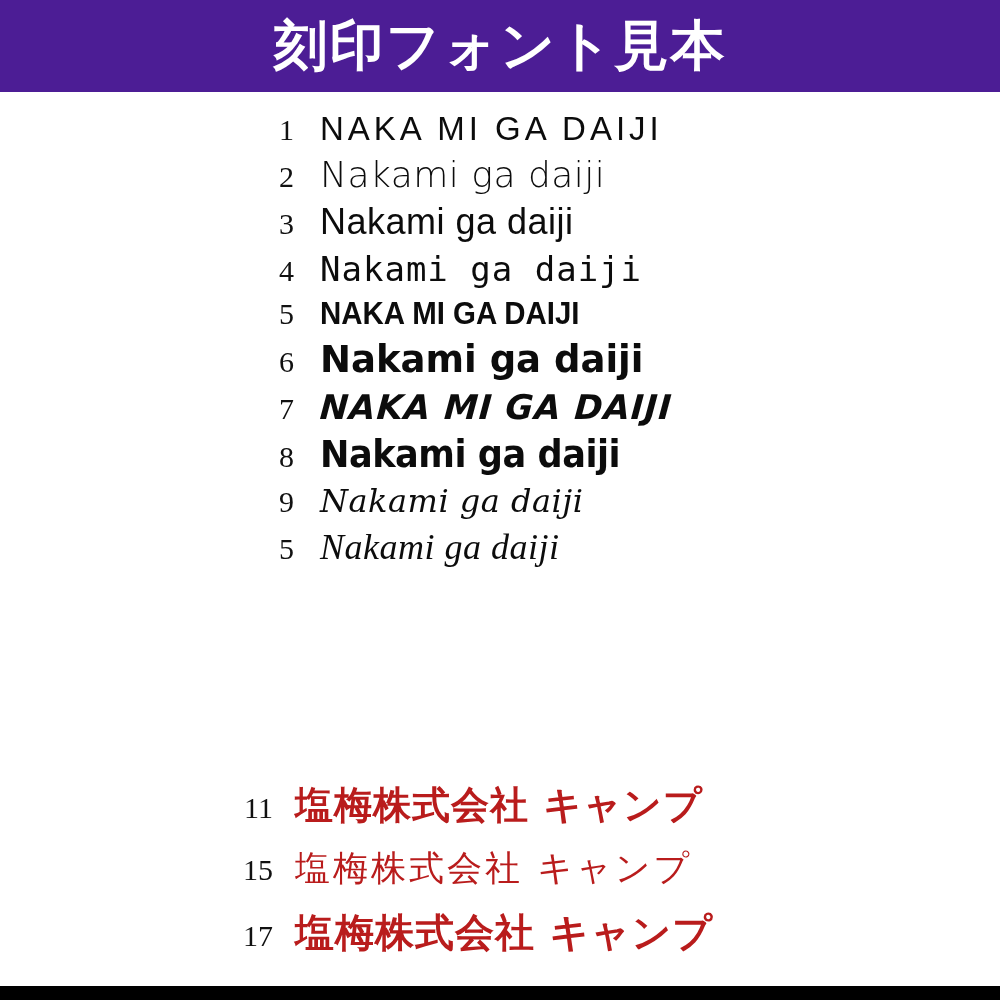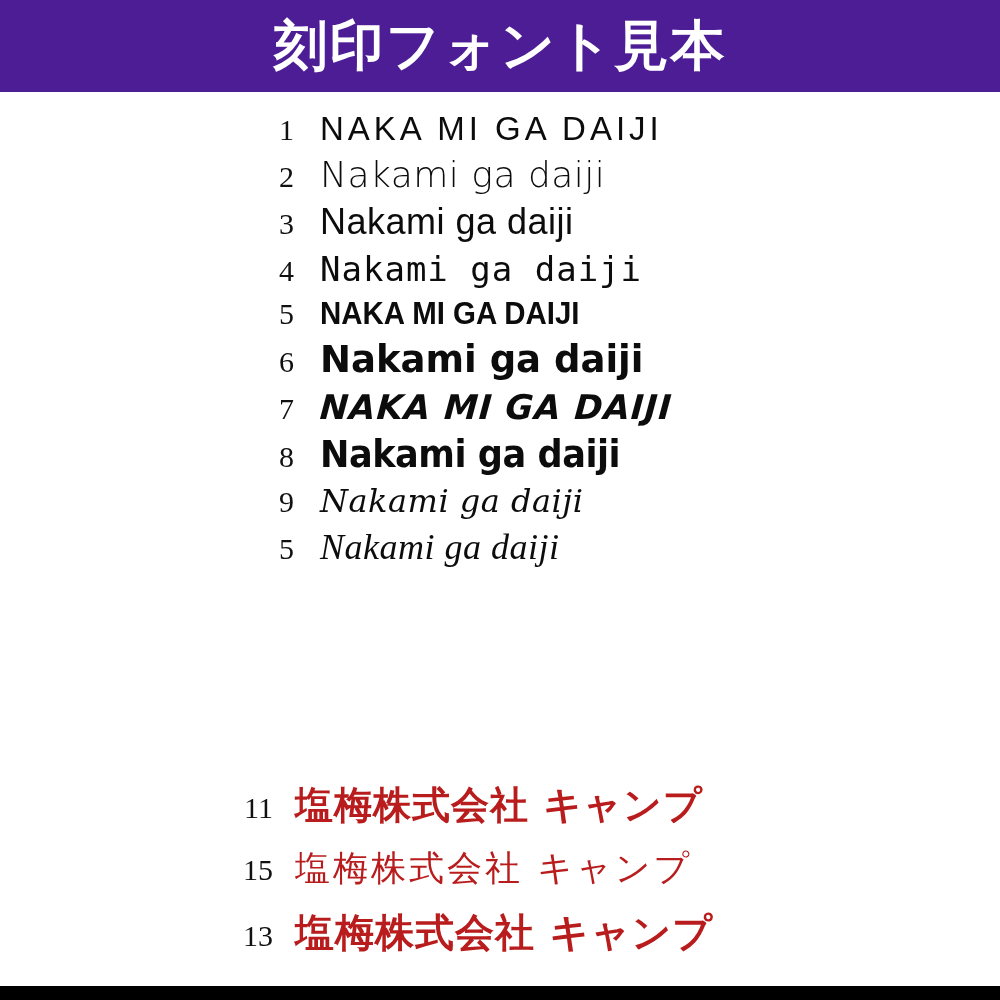--- a/index.html
+++ b/index.html
@@ -191,21 +191,21 @@
       <div class="jp-num">11</div>
       <div class="jp-text j11">塩梅株式会社 キャンプ</div>
     </div>
 
     <div class="jp-row">
       <div class="jp-num">15</div>
       <div class="jp-text j12">塩梅株式会社 キャンプ</div>
     </div>
 
     <div class="jp-row">
-      <div class="jp-num">13</div>
+      <div class="jp-num">17</div>
       <div class="jp-text j13">塩梅株式会社 キャンプ</div>
     </div>
 
   </div>
 
   <div class="bottom-bar"></div>
 
 </div>
 
 </body></html>

